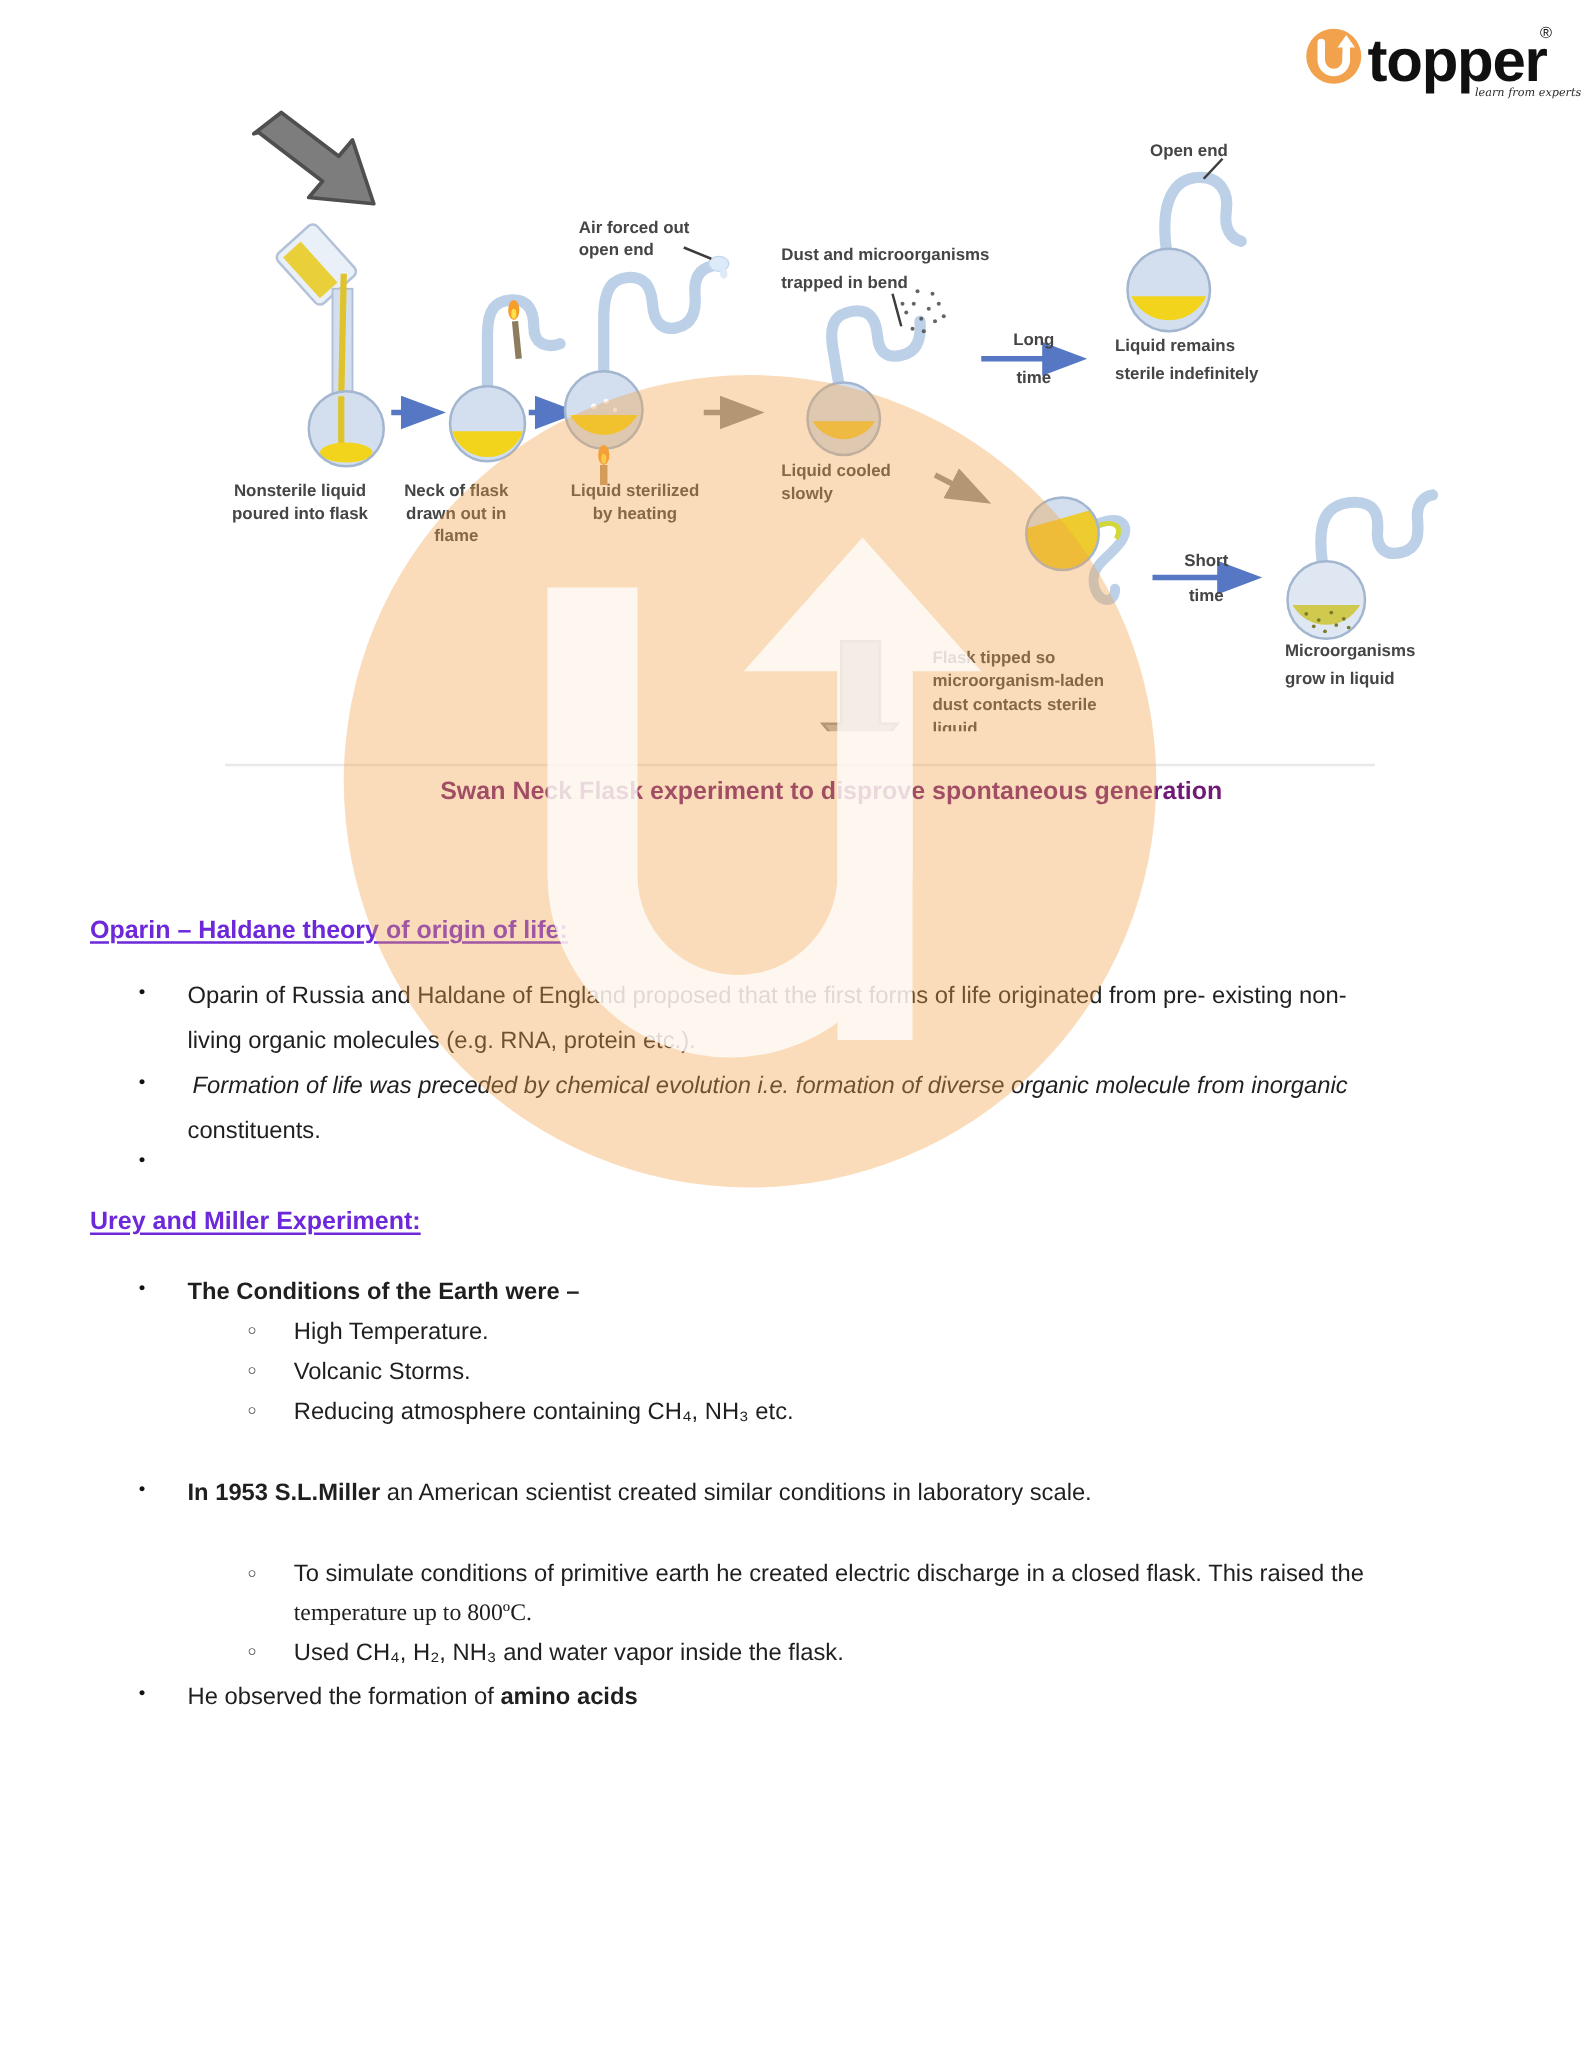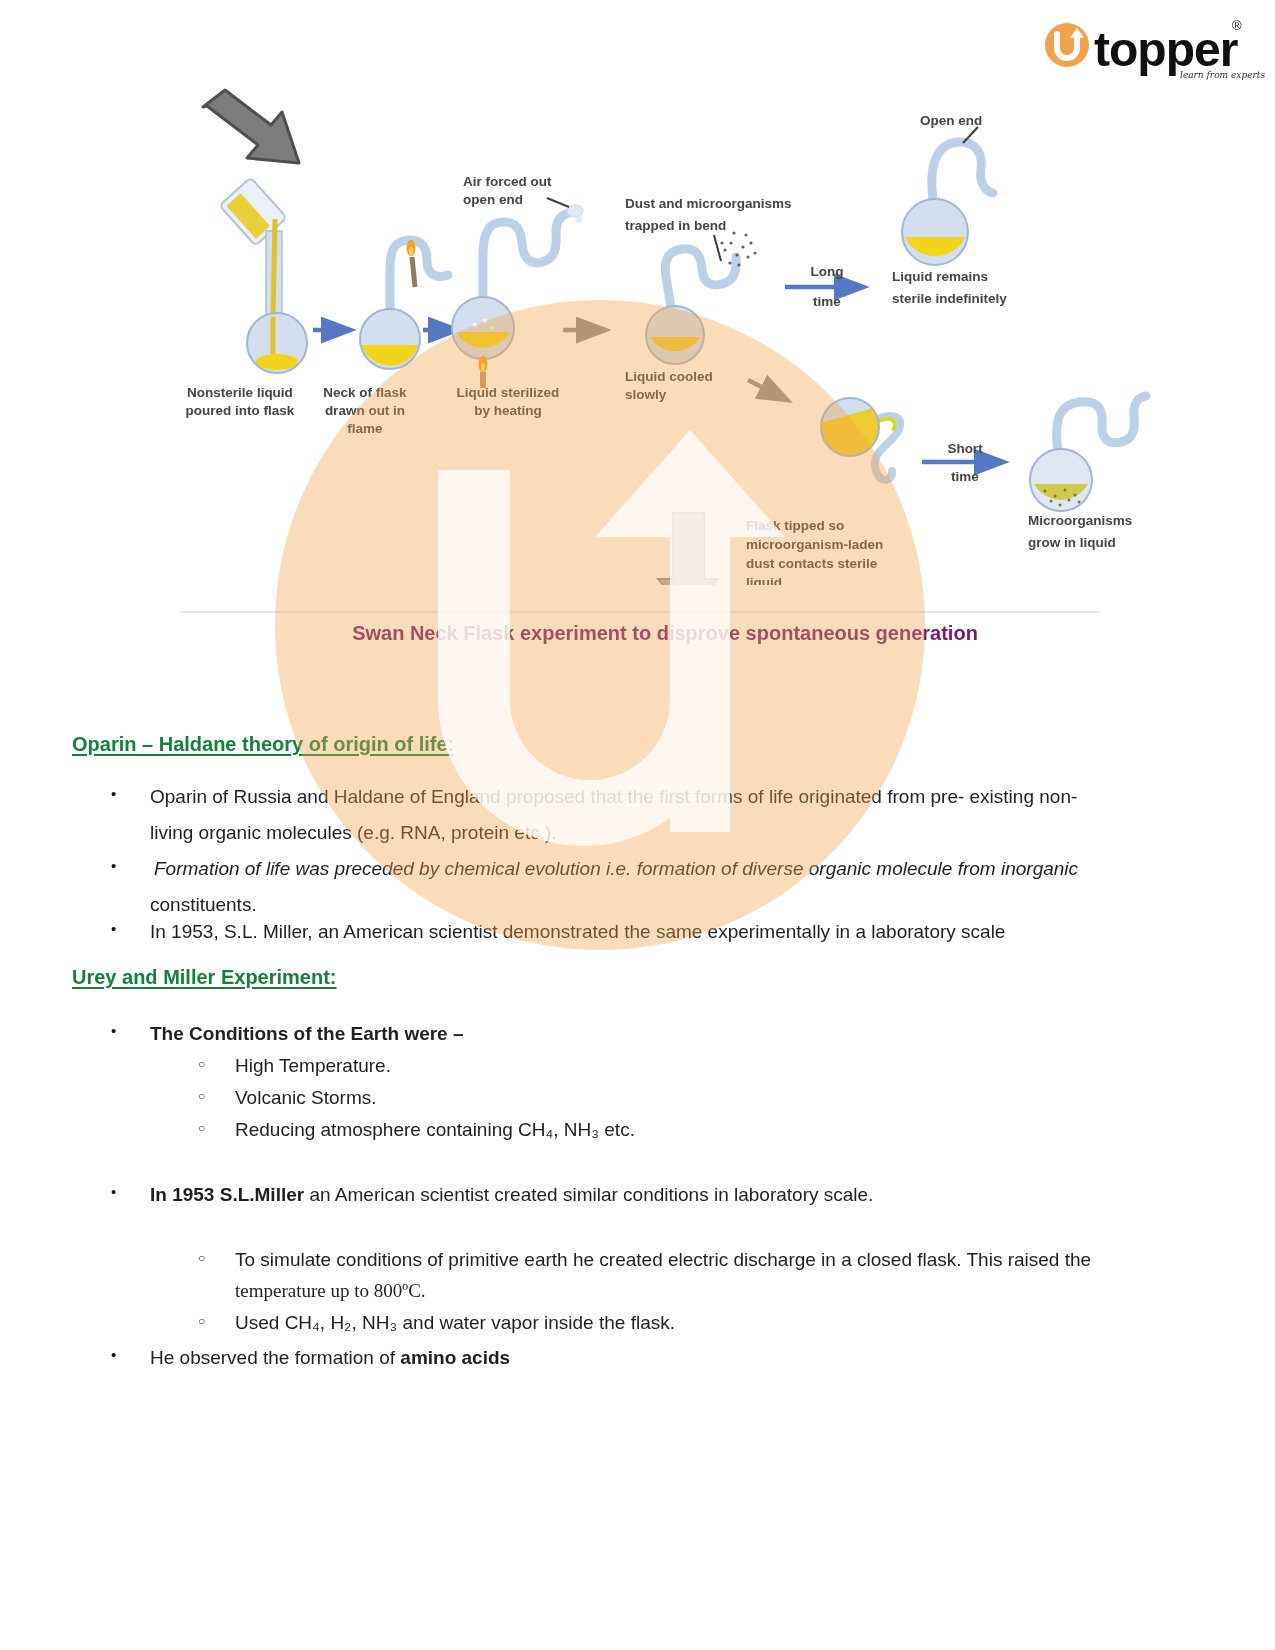--- a/index.html
+++ b/index.html
@@ -6,21 +6,21 @@
   body{width:1275px;height:1650px;position:relative;background:#ffffff;overflow:hidden;
        font-family:"Liberation Sans","DejaVu Sans",sans-serif;}
   #page{position:absolute;inset:0;}
   
   #logo{position:absolute;left:1042px;top:18px;width:220px;height:70px;}
   #brand{position:absolute;left:52px;top:4px;font-size:48px;font-weight:bold;color:#101010;letter-spacing:-1px;}
   #reg{position:absolute;left:190px;top:0px;font-size:13px;color:#101010;}
   #tagline{position:absolute;left:138px;top:52px;font-size:9px;font-style:italic;color:#2b2b2b;
            font-family:"DejaVu Serif",serif;white-space:nowrap;}
   
-  .h{position:absolute;left:72px;font-size:20px;font-weight:bold;color:#15803d;
+  .h{position:absolute;left:72px;font-size:20px;font-weight:bold;color:#6d28d9;
      text-decoration:underline;text-decoration-thickness:1.5px;text-underline-offset:3px;white-space:nowrap;}
   .ln{position:absolute;font-size:19px;color:#1f1f1f;white-space:nowrap;line-height:24px;}
   .b{font-weight:bold;}
   .dot{position:absolute;left:111px;font-size:15px;color:#111;}
   .ring{position:absolute;left:198px;font-size:12px;color:#333;}
   .t150{left:150px;} .t235{left:235px;}
   #caption{position:absolute;left:70px;top:622px;width:1190px;text-align:center;
            font-size:20px;font-weight:bold;color:#701a75;}
   #imgline{position:absolute;left:180px;top:611px;width:920px;border-top:2px solid #e9e9e9;}
   
@@ -220,21 +220,20 @@
 
   <div class="dot txt" style="top:785px;">•</div>
   <div class="ln t150 txt" style="top:785px;">Oparin of Russia and Haldane of England proposed that the first forms of life originated from pre- existing non-</div>
   <div class="ln t150 txt" style="top:821px;">living organic molecules (e.g. RNA, protein etc.).</div>
 
   <div class="dot txt" style="top:857px;">•</div>
   <div class="ln t150 txt" style="top:857px;left:154px;font-style:italic;">Formation of life was preceded by chemical evolution i.e. formation of diverse organic molecule from inorganic</div>
   <div class="ln t150 txt" style="top:893px;">constituents.</div>
 
   <div class="dot txt" style="top:920px;">•</div>
-  <div class="ln t150 txt" style="top:920px;">In 1953, S.L. Miller, an American scientist demonstrated the same experimentally in a laboratory scale</div>
 
   <div class="h txt" style="top:966px;">Urey and Miller Experiment:</div>
 
   <div class="dot txt" style="top:1022px;">•</div>
   <div class="ln t150 b txt" style="top:1022px;">The Conditions of the Earth were –</div>
 
   <div class="ring txt" style="top:1057px;">○</div>
   <div class="ln t235 txt" style="top:1054px;">High Temperature.</div>
 
   <div class="ring txt" style="top:1089px;">○</div>

